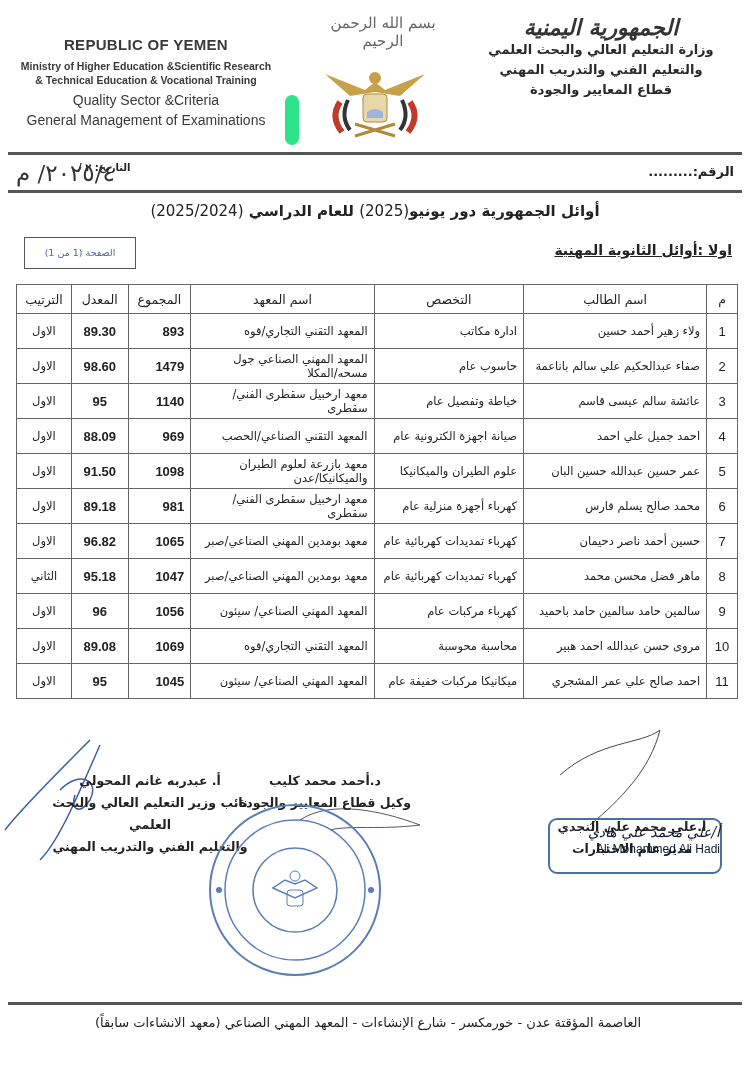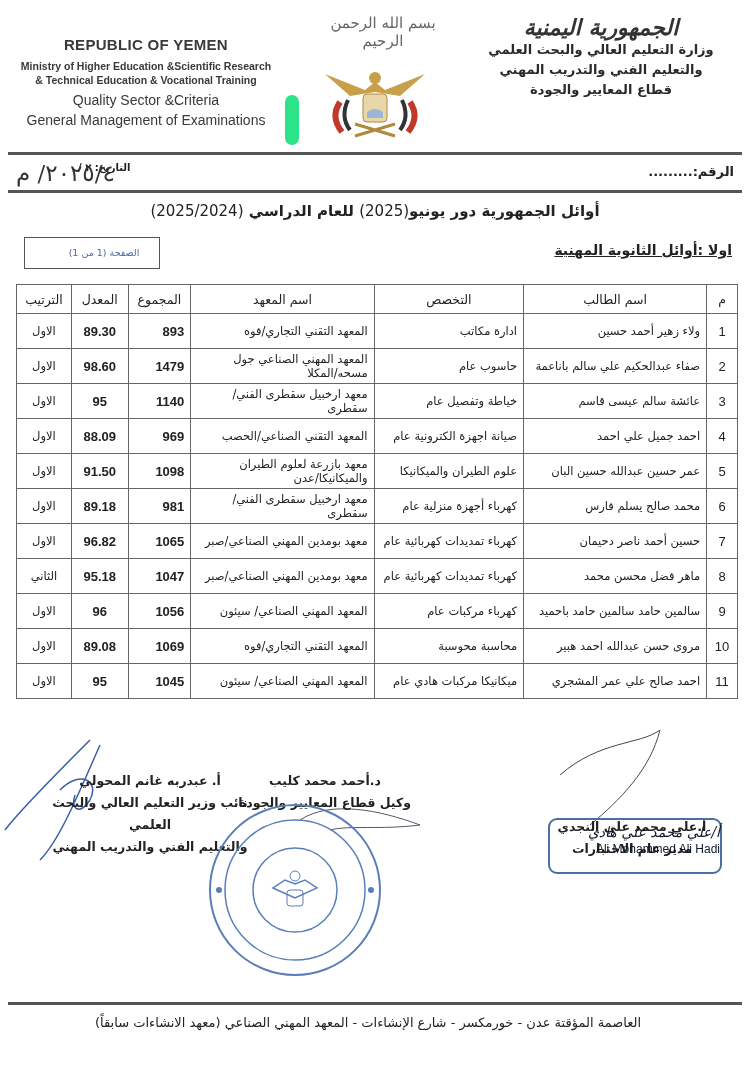--- a/index.html
+++ b/index.html
@@ -18,21 +18,21 @@
   .emblem{left:320px;top:62px;width:110px;height:80px;}
   .green-mark{left:285px;top:95px;width:14px;height:50px;background:#2de38a;border-radius:7px;}
   .rule{left:8px;width:734px;height:3px;background:#555;}
   .ref-row{left:8px;top:160px;width:734px;height:30px;direction:rtl;}
   .ref-label{position:absolute;right:8px;top:4px;font-size:13px;font-weight:bold;}
   .date-label{position:absolute;left:70px;top:2px;font-size:10px;font-weight:bold;}
   .date-hand{position:absolute;left:8px;top:0px;font-family:"DejaVu Serif",serif;font-size:23px;color:#333;}
   .main-title{left:0;top:202px;width:750px;text-align:center;direction:rtl;font-size:15px;font-weight:bold;}
   .main-title .num{font-weight:normal;}
   .section{right:18px;top:242px;direction:rtl;font-size:14px;font-weight:bold;text-decoration:underline;}
-  .page-box{left:24px;top:237px;width:110px;height:30px;border:1.5px solid #555;font-size:9.5px;color:#4b6aa8;text-align:center;line-height:30px;direction:rtl;padding-left:24px;}
+  .page-box{left:24px;top:237px;width:110px;height:30px;border:1.5px solid #555;font-size:9.5px;color:#4b6aa8;text-align:center;line-height:30px;direction:rtl;}
   table.res{position:absolute;left:16px;top:284px;width:722px;border-collapse:collapse;direction:rtl;font-size:11.5px;}
   table.res td,table.res th{border:1px solid #666;height:34px;padding:0 6px;}
   table.res th{font-weight:normal;font-size:12.5px;height:28px;text-align:center;}
   table.res td.idx{text-align:center;font-family:"Liberation Sans",sans-serif;font-size:13px;width:18px;}
   table.res td.name{text-align:right;width:175px;}
   table.res td.spec{text-align:right;width:140px;}
   table.res td.inst{text-align:right;width:175px;}
   table.res td.tot{font-family:Liberation Sans, sans-serif;font-weight:bold;font-size:13px;width:50px;}
   table.res td.avg{text-align:center;font-family:"Liberation Sans",sans-serif;font-weight:bold;font-size:13px;width:44px;}
   table.res td.rank{text-align:center;width:42px;}
@@ -197,21 +197,21 @@
         <td class="name">مروى حسن عبدالله احمد هبير</td>
         <td class="spec">محاسبة محوسبة</td>
         <td class="inst">المعهد التقني التجاري/فوه</td>
         <td class="tot">1069</td>
         <td class="avg">89.08</td>
         <td class="rank">الاول</td>
       </tr>
       <tr>
         <td class="idx">11</td>
         <td class="name">احمد صالح علي عمر المشجري</td>
-        <td class="spec">ميكانيكا مركبات هادي عام</td>
+        <td class="spec">ميكانيكا مركبات خفيفة عام</td>
         <td class="inst">المعهد المهني الصناعي/ سيئون</td>
         <td class="tot">1045</td>
         <td class="avg">95</td>
         <td class="rank">الاول</td>
       </tr>
     </tbody>
 </table>
 
 <svg class="abs scribble" viewBox="0 0 750 170">
   <path d="M90 10 C60 40 20 80 5 100 M100 15 C80 60 60 110 40 130 M60 60 C80 40 100 50 90 70 C80 85 70 80 75 65" stroke="#3a5fa8" stroke-width="1.5" fill="none"></path>

